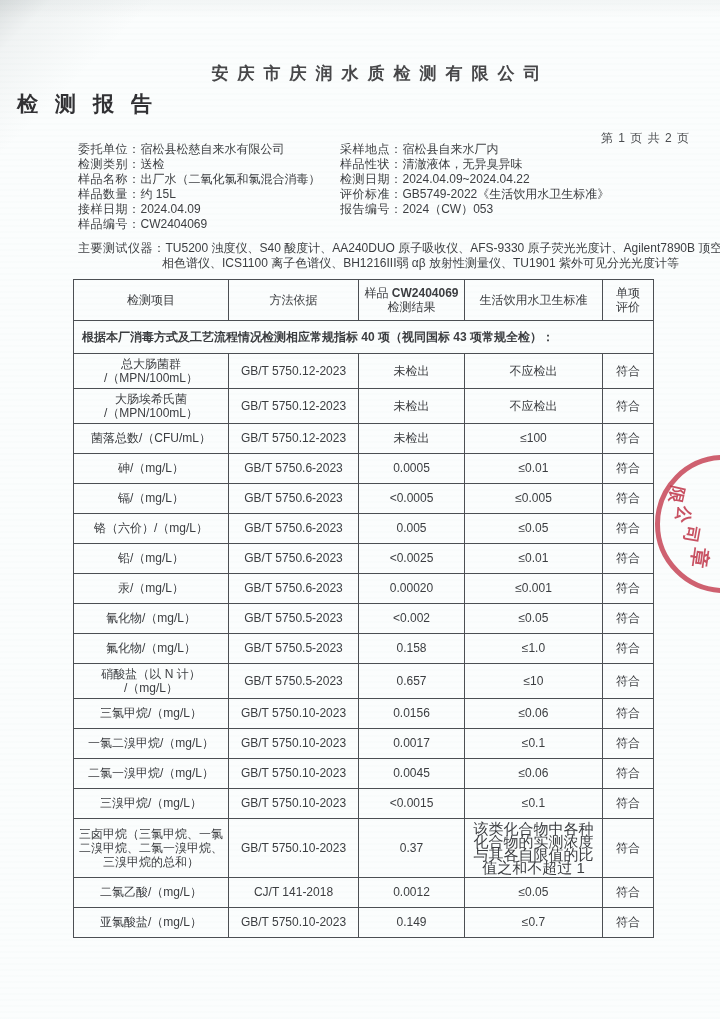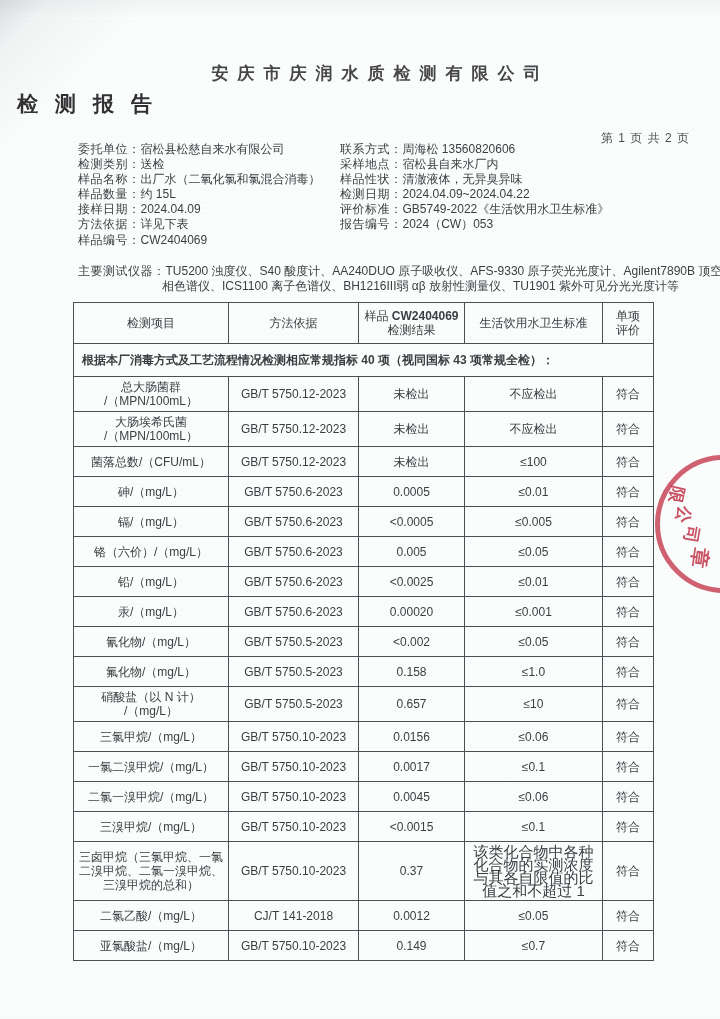--- a/index.html
+++ b/index.html
@@ -26,21 +26,21 @@
   .report-title{
     margin-top:5px;text-align:left;
     font-size:21px;font-weight:700;letter-spacing:17px;text-indent:17px;
     color:#313134;
   }
   .page-indicator{
     position:absolute;top:130px;right:30px;
     font-size:12px;color:#4b4d50;letter-spacing:1px;
   }
   .info{
-    display:flex;margin:24px 20px 16px 78px;
+    display:flex;margin:24px 20px 8px 78px;
   }
   .info-col{display:block;}
   .info-col.left{width:262px;flex:0 0 262px;}
   .info-col.right{flex:1 1 auto;}
   .iline{font-size:12px;line-height:15.1px;white-space:nowrap;}
   .ilabel{letter-spacing:.5px;}
   .instruments{
     margin:0 26px 0 78px;width:578px;
     font-size:12px;line-height:15.2px;
     padding-left:84px;text-indent:-84px;
@@ -85,25 +85,23 @@
   <div class="report-title">检测报告</div>
   <div class="page-indicator">第 1 页  共 2 页</div>
 
   <div class="info">
     <div class="info-col left" id="info-left">
         <div class="iline"><span class="ilabel">委托单位：</span><span>宿松县松慈自来水有限公司</span></div>
         <div class="iline"><span class="ilabel">检测类别：</span><span>送检</span></div>
         <div class="iline"><span class="ilabel">样品名称：</span><span>出厂水（二氧化氯和氯混合消毒）</span></div>
         <div class="iline"><span class="ilabel">样品数量：</span><span>约 15L</span></div>
         <div class="iline"><span class="ilabel">接样日期：</span><span>2024.04.09</span></div>
-        <div class="iline"><span class="ilabel">方法依据：</span><span>详见下表</span></div>
         <div class="iline"><span class="ilabel">样品编号：</span><span>CW2404069</span></div>
       </div>
     <div class="info-col right" id="info-right">
-        <div class="iline"><span class="ilabel">联系方式：</span><span>周海松 13560820606</span></div>
         <div class="iline"><span class="ilabel">采样地点：</span><span>宿松县自来水厂内</span></div>
         <div class="iline"><span class="ilabel">样品性状：</span><span>清澈液体，无异臭异味</span></div>
         <div class="iline"><span class="ilabel">检测日期：</span><span>2024.04.09~2024.04.22</span></div>
         <div class="iline"><span class="ilabel">评价标准：</span><span>GB5749-2022《生活饮用水卫生标准》</span></div>
         <div class="iline"><span class="ilabel">报告编号：</span><span>2024（CW）053</span></div>
       </div>
   </div>
 
   <div class="instruments"><span class="ilabel">主要测试仪器：</span><span>TU5200 浊度仪、S40 酸度计、AA240DUO 原子吸收仪、AFS-9330 原子荧光光度计、Agilent7890B 顶空气相色谱仪、ICS1100 离子色谱仪、BH1216III弱 αβ 放射性测量仪、TU1901 紫外可见分光光度计等</span></div>
 

